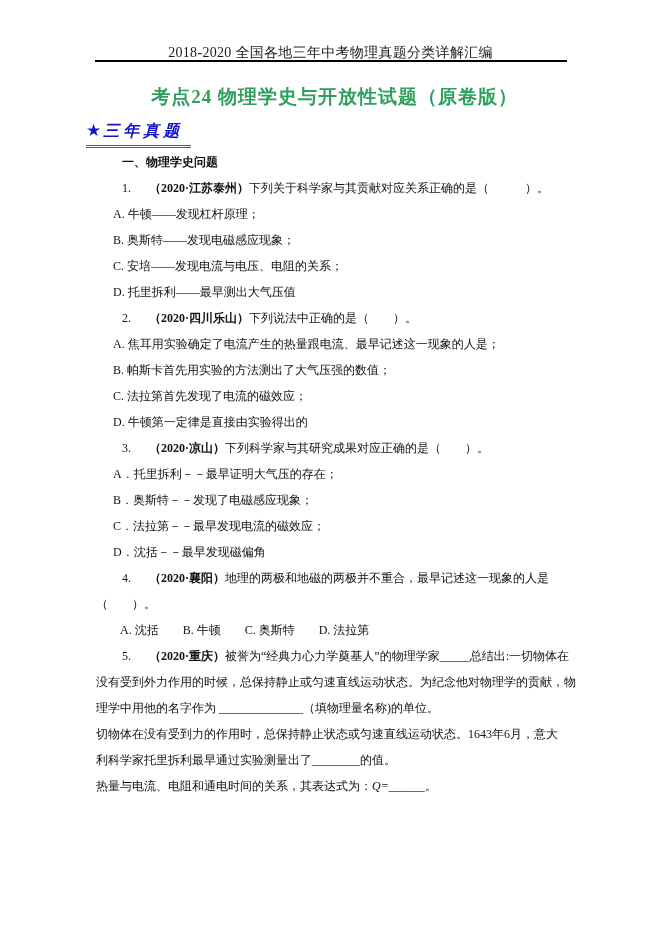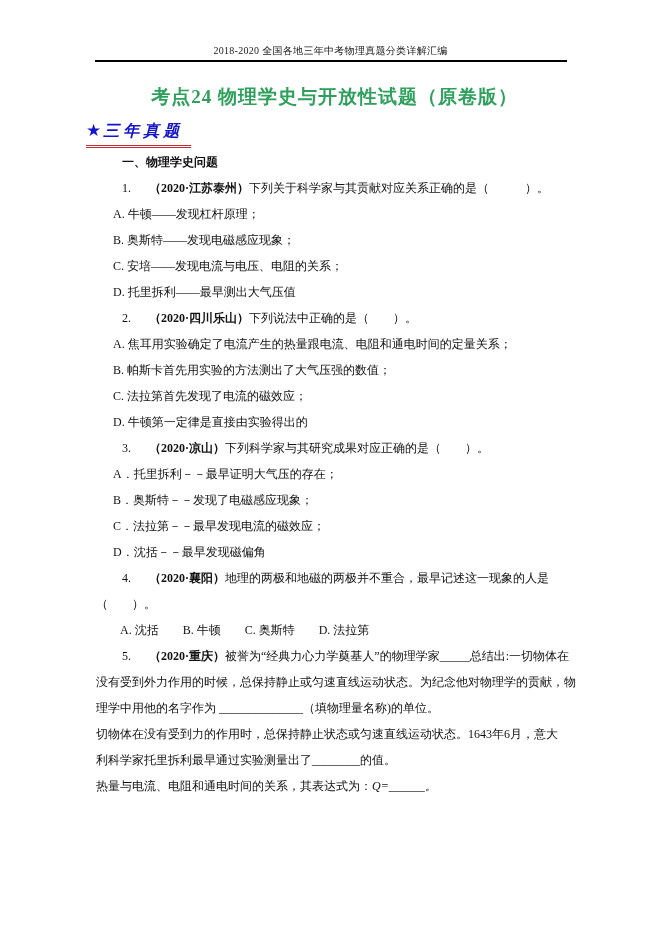--- a/index.html
+++ b/index.html
@@ -3,21 +3,21 @@
 <meta charset="utf-8">
 <style>
   html,body { margin:0; padding:0; background:#e8e8e8; }
   .page {
     position:relative; width:661px; height:935px; margin:0 auto;
     background:#ffffff; overflow:hidden;
     font-family:"Liberation Serif","DejaVu Serif",serif; color:#111;
   }
   .header {
     position:absolute; top:44px; left:0; width:100%;
-    text-align:center; font-size:10px; letter-spacing:0.3px; color:#1a1a1a;
+    text-align:center; font-size:14px; letter-spacing:0.3px; color:#1a1a1a;
   }
   .hrule {
     position:absolute; top:60px; left:95px; width:472px; height:2px;
     background:#000;
   }
   .title {
     position:absolute; top:84px; left:4px; width:100%; margin:0;
     text-align:center; font-size:19px; font-weight:bold; letter-spacing:1px;
     color:#2EA05C;
   }
@@ -65,21 +65,21 @@
       <span>1.</span><span class="qsrc">（2020·江苏泰州）</span><span>下列关于科学家与其贡献对应关系正确的是（　　　）。</span>
     </div>
     <div class="line opt">A. 牛顿——发现杠杆原理；</div>
     <div class="line opt">B. 奥斯特——发现电磁感应现象；</div>
     <div class="line opt">C. 安培——发现电流与电压、电阻的关系；</div>
     <div class="line opt">D. 托里拆利——最早测出大气压值</div>
 
     <div class="line stem">
       <span>2.</span><span class="qsrc">（2020·四川乐山）</span><span>下列说法中正确的是（　　）。</span>
     </div>
-    <div class="line opt">A. 焦耳用实验确定了电流产生的热量跟电流、电阻和通电时间的定量关系；</div>
+    <div class="line opt">A. 焦耳用实验确定了电流产生的热量跟电流、最早记述这一现象的人是；</div>
     <div class="line opt">B. 帕斯卡首先用实验的方法测出了大气压强的数值；</div>
     <div class="line opt">C. 法拉第首先发现了电流的磁效应；</div>
     <div class="line opt">D. 牛顿第一定律是直接由实验得出的</div>
 
     <div class="line stem">
       <span>3.</span><span class="qsrc">（2020·凉山）</span><span>下列科学家与其研究成果对应正确的是（　　）。</span>
     </div>
     <div class="line opt">A．托里拆利－－最早证明大气压的存在；</div>
     <div class="line opt">B．奥斯特－－发现了电磁感应现象；</div>
     <div class="line opt">C．法拉第－－最早发现电流的磁效应；</div>

